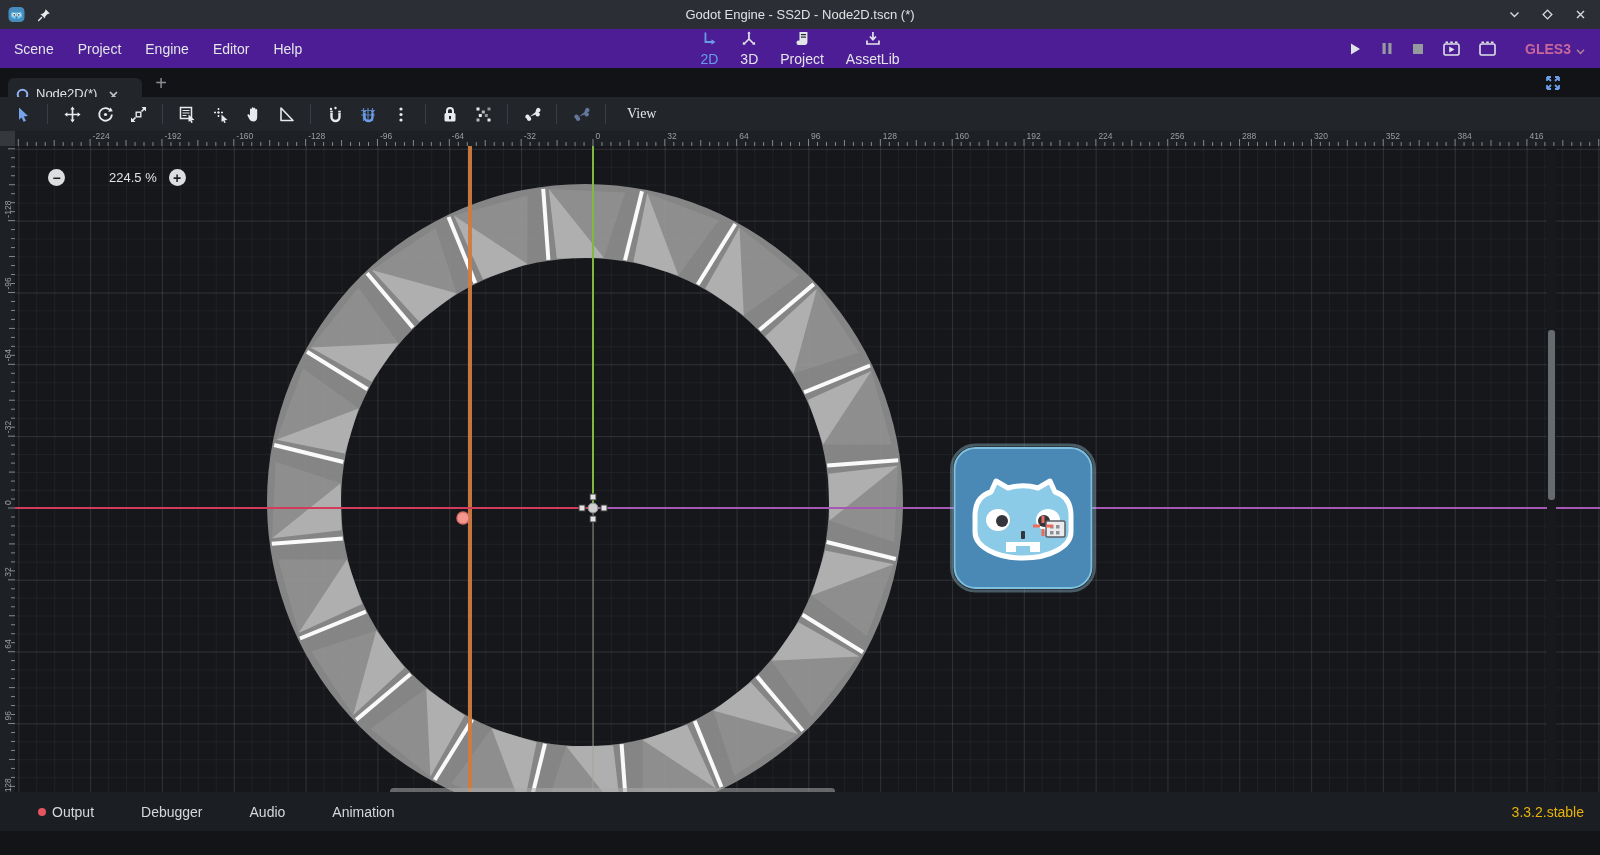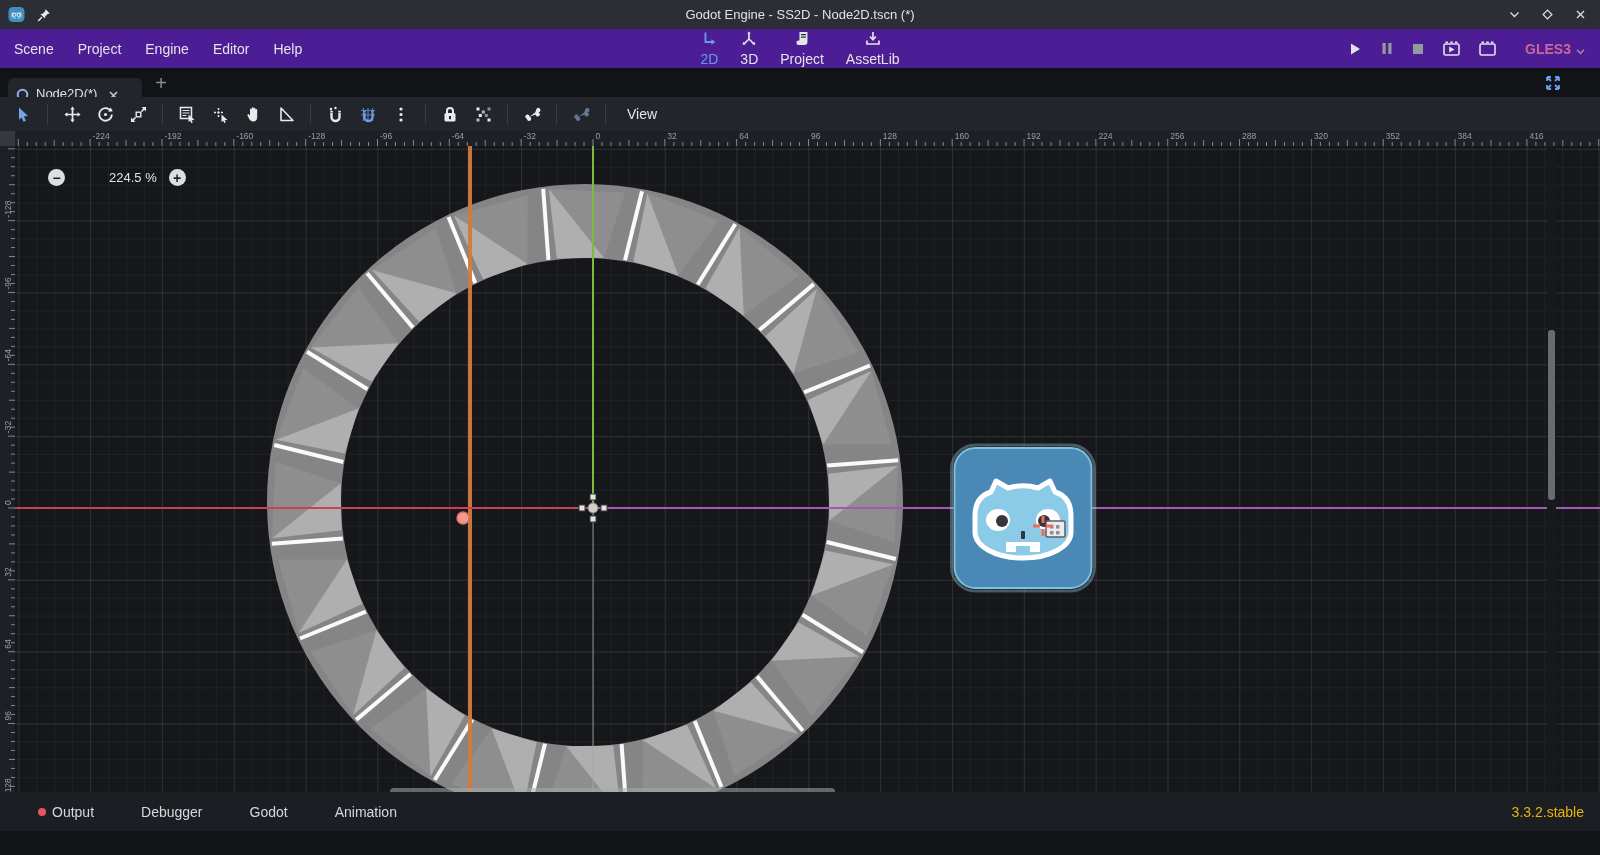--- a/index.html
+++ b/index.html
@@ -34,21 +34,21 @@
   .scene-tab-label { color:#dfe2e5; font-size:13px; }
   .tab-add { position:absolute; left:150px; top:4px; width:22px; height:22px; color:#8a8f94;
     font-size:20px; display:flex; align-items:center; justify-content:center; }
   .distraction-free { position:absolute; right:38px; top:6px; }
 
   
   .toolbar { position:absolute; left:0; top:97px; width:1600px; height:34px;
     background:#22262b; display:flex; align-items:center; padding-left:10px; gap:7px; }
   .tbtn { width:26px; height:26px; display:flex; align-items:center; justify-content:center; border-radius:3px; }
   .tsep { width:1px; height:20px; background:#3a3e44; margin:0 4px; }
-  .view-menu { color:#e3e5e8; font-size:14px; padding:0 10px; }
+  .view-menu { color:#e3e5e8; font-size:14px; padding:0 10px;font-family:Liberation Serif, serif; }
 
   
   .canvas-area { position:absolute; left:0; top:131px; width:1600px; height:661px; background:#15171a; }
   .ruler-corner { position:absolute; left:0; top:0; width:15px; height:15px; background:#35383d; }
   .h-ruler { position:absolute; left:15px; top:0; width:1585px; height:15px; background:#1d2024;text-align:right; }
   .v-ruler { position:absolute; left:0; top:15px; width:15px; height:646px; background:#1d2024; }
   .viewport { position:absolute; left:15px; top:15px; width:1585px; height:646px;
     background-color:#15171a;
     background-image:
       linear-gradient(rgba(255,255,255,0.075) 1px, transparent 1px),
@@ -741,21 +741,21 @@
 
   <div class="bottombar">
     <span class="panel-tab">
       <span class="error-dot"></span>
       <span>Output</span>
     </span>
     <span class="panel-tab">
         <span>Debugger</span>
       </span>
     <span class="panel-tab">
-        <span>Godot</span>
+        <span>Audio</span>
       </span>
     <span class="panel-tab">
         <span>Animation</span>
       </span>
     <span class="version">3.3.2.stable</span>
   </div>
   <div class="window-footer"></div>
 
 </div>
 

